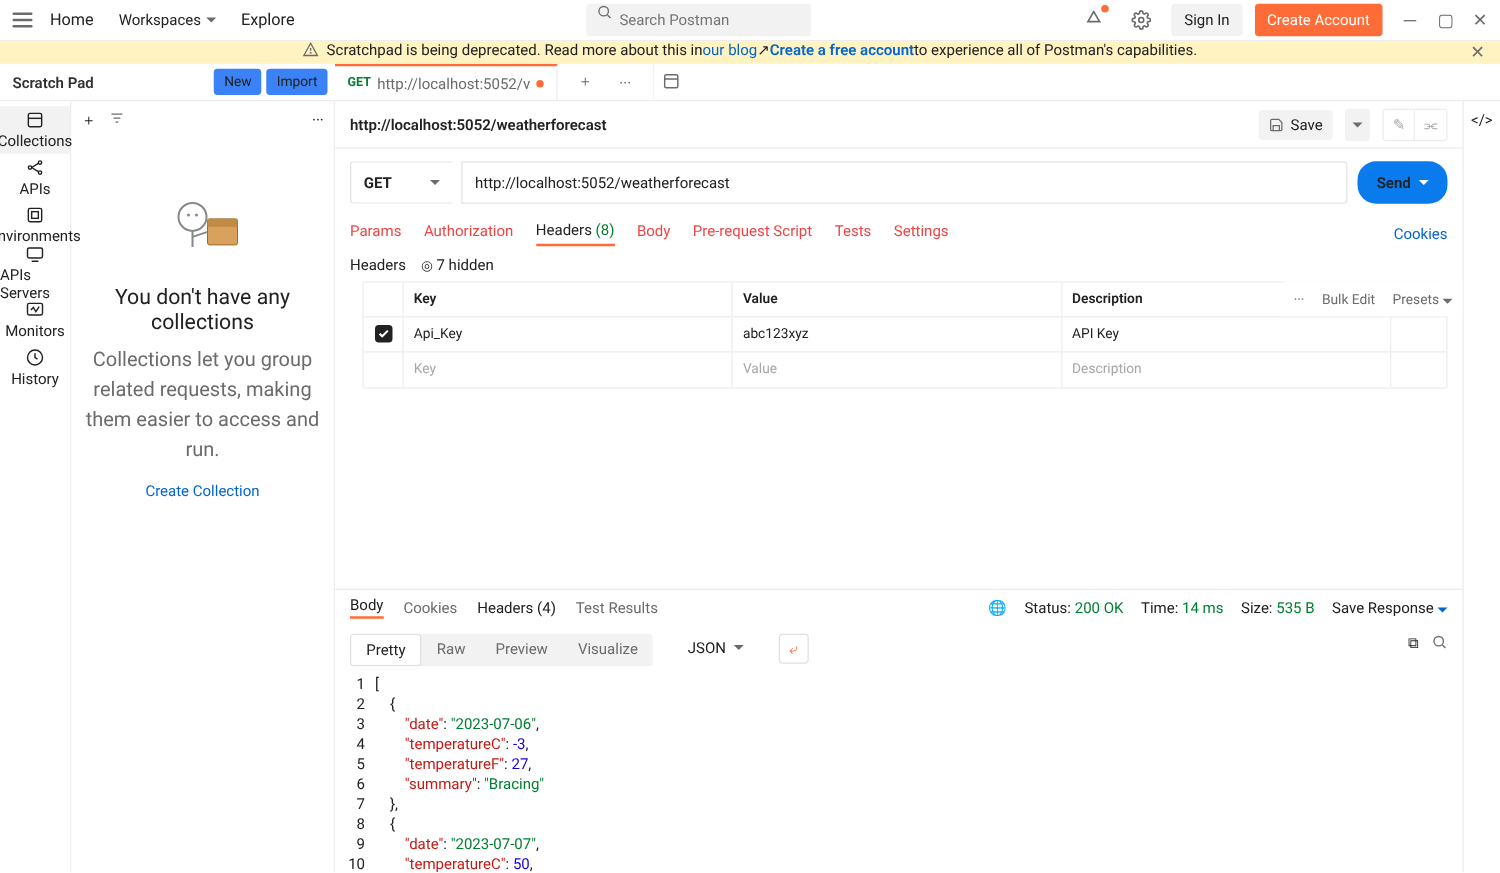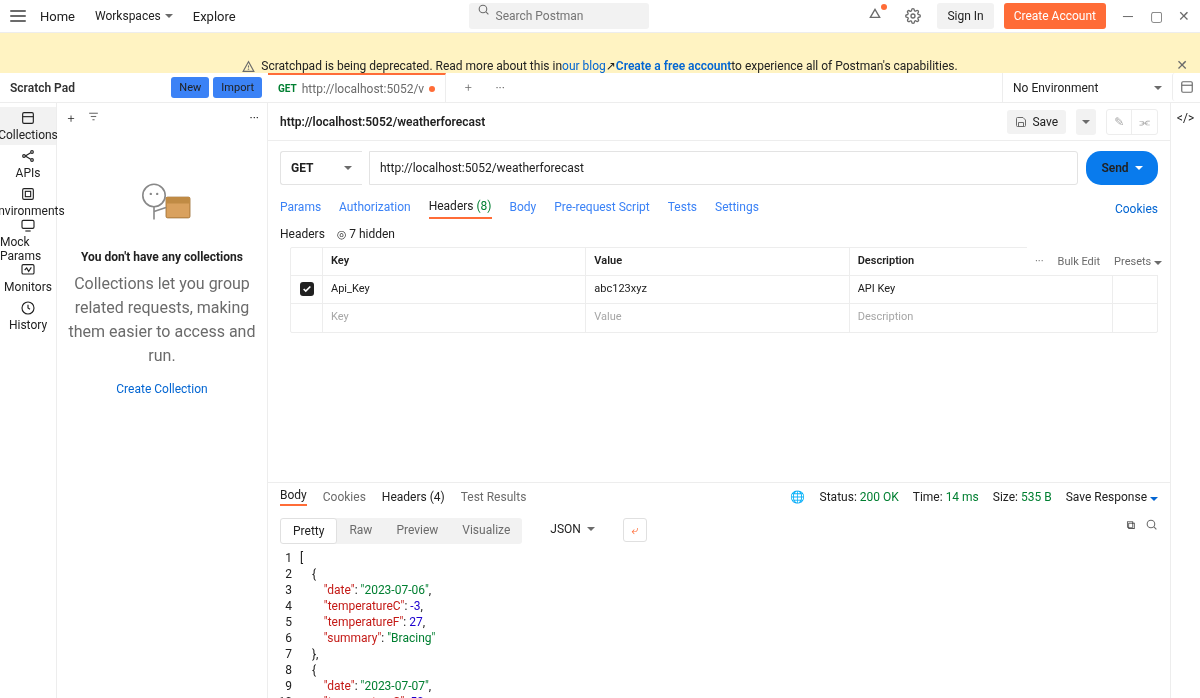--- a/index.html
+++ b/index.html
@@ -12,21 +12,21 @@
 .chev{display:inline-block;width:0;height:0;border-left:4px solid transparent;border-right:4px solid transparent;border-top:4px solid #6b6b6b}
 .search{margin-left:auto;margin-right:auto;position:relative;width:180px;height:26px;background:#f2f2f2;border-radius:3px;display:flex;padding:0 8px;gap:6px}
 .search input{border:none;background:transparent;outline:none;font-size:12px;width:100%}
 .topright{display:flex;align-items:center;gap:10px}
 .iconbtn{width:28px;height:28px;display:flex;align-items:center;justify-content:center;border-radius:3px;color:#6b6b6b;position:relative}
 .badge{position:absolute;top:2px;right:2px;width:6px;height:6px;border-radius:50%;background:#ff6c37}
 .btn{padding:6px 10px;border-radius:3px;font-size:12px;border:none;cursor:pointer}
 .btn-light{background:#f2f2f2;color:#212121}
 .btn-orange{background:#ff6c37;color:#fff}
 .winctrl{width:12px;color:#6b6b6b;text-align:center;font-size:14px;margin-left:6px}
-.banner{height:40px;background:#fff3c2;display:flex;align-items:flex-end;justify-content:center;font-size:12px;position:relative;color:#6b6b6b}
+.banner{height:18px;background:#fff3c2;display:flex;align-items:flex-start;justify-content:center;font-size:12px;position:relative;color:#6b6b6b}
 .banner .link{color:#0265d2}
 .banner .bold{color:#0265d2;font-weight:600}
 .banner svg{margin-right:6px}
 .banner .close{position:absolute;right:12px;color:#6b6b6b;font-size:14px}
 .row2{height:30px;display:flex;align-items:center;border-bottom:1px solid #ededed}
 .scratch{width:268px;padding-left:10px;display:flex;align-items:center;height:100%}
 .scratch .title{font-size:12px;font-weight:600;color:#313131}
 .scratch .actions{margin-left:auto;display:flex;gap:4px;margin-right:6px}
 .smallbtn{padding:4px 8px;background:#3b82f6;border-radius:3px;font-size:11px;border:none}
 .tabs{flex:1;display:flex;align-items:stretch;height:100%}
@@ -38,39 +38,39 @@
 .envsel{margin-left:auto;display:flex;align-items:center;padding:0 10px;gap:8px;min-width:170px;border-left:1px solid #ededed;height:100%;color:#6b6b6b}
 .body{flex:1;display:flex;min-height:0}
 .leftnav{width:57px;background:#fff;border-right:1px solid #ededed;display:flex;flex-direction:column;align-items:center;padding-top:4px}
 .navitem{width:100%;height:38px;display:flex;flex-direction:column;align-items:center;justify-content:center;gap:2px;font-size:9px;color:#6b6b6b}
 .navitem.active{background:#f2f2f2;color:#212121}
 .navitem svg{width:16px;height:16px}
 .sidebar{width:211px;border-right:1px solid #ededed;display:flex;flex-direction:column}
 .sidetools{height:30px;display:flex;align-items:center;padding:0 8px;gap:10px;color:#6b6b6b}
 .empty{flex:1;display:flex;flex-direction:column;align-items:center;text-align:center;padding:20px 10px}
 .emptyimg{width:80px;height:65px;margin:18px 0 14px}
-.empty h3{font-size:12px;font-weight:700;margin-bottom:8px}
+.empty h3{font-size:17px;font-weight:400;margin-bottom:8px}
 .empty p{font-size:16px;color:#6b6b6b;line-height:1.5;margin-bottom:14px}
 .empty .create{color:#0265d2;font-size:12px}
 .main{flex:1;display:flex;flex-direction:column;min-width:0}
 .reqhead{height:38px;display:flex;align-items:center;padding:0 12px;gap:10px;border-bottom:1px solid #ededed}
 .reqhead .title{font-size:12px;font-weight:600}
 .reqhead .spacer{flex:1}
 .savebtn{display:flex;align-items:center;gap:5px;padding:5px 8px;background:#f2f2f2;border-radius:3px;font-size:12px}
 .splitright{display:flex;align-items:center;border:1px solid #ededed;border-radius:3px;overflow:hidden}
 .splitright span{padding:5px 7px;color:#a6a6a6}
 .splitright span+span{border-left:1px solid #ededed}
 .urlrow{display:flex;align-items:center;padding:10px 12px;gap:8px}
 .method{width:82px;height:34px;border:1px solid #e3e3e3;border-right:none;border-radius:3px 0 0 3px;display:flex;align-items:center;padding:0 10px;color:#007f31;font-weight:700;justify-content:space-between}
 .url{flex:1;height:34px;border:1px solid #e3e3e3;border-radius:0 3px 3px 0;padding:0 10px;display:flex;align-items:center;margin-left:-1px}
 .url input{border:none;outline:none;width:100%;font-size:12px}
 .send{height:34px;width:72px;background:#097bed;color:#fff;border-radius:15px;display:flex;align-items:center;justify-content:center;gap:6px;font-weight:600}
 .send .chev{border-top-color:#fff}
 .reqtabs{display:flex;align-items:center;padding:0 12px;gap:18px;height:28px}
-.reqtabs .t{font-size:12px;color:#3b82f6;padding-bottom:4px}
+.reqtabs .t{font-size:12px;color:#ef4444;padding-bottom:4px}
 .reqtabs .t.active{color:#212121;border-bottom:2px solid #ff6c37}
 .reqtabs .num{color:#007f31}
 .reqtabs .cookies{margin-left:auto;color:#0265d2}
 .hdrrow{display:flex;align-items:center;padding:4px 12px 6px;gap:12px;color:#6b6b6b;font-size:11px}
 .eye{font-size:11px}
 .table{margin:0 12px 0 22px;border:1px solid #ededed;border-radius:2px}
 .trow{display:grid;grid-template-columns:32px 1fr 1fr 1fr 44px;border-bottom:1px solid #ededed;min-height:28px;align-items:center}
 .trow:last-child{border-bottom:none}
 .trow>div{padding:6px 8px;border-right:1px solid #ededed;font-size:11px;height:100%}
 .trow>div:last-child{border-right:none}
@@ -172,24 +172,20 @@
   <div class="tabs">
     <div class="tab">
       <span class="get">GET</span>
       <span class="name">http://localhost:5052/v</span>
       <span class="dot"></span>
     </div>
     <div class="tabicons">
       <div class="iconbtn">＋</div>
       <div class="iconbtn">···</div>
     </div>
-    <div class="envsel">
-      <span>No Environment</span>
-        <span class="chev" style="margin-left:auto"></span>
-    </div>
     <div class="iconbtn" style="border-left:1px solid #ededed">
         <svg width="14" height="14" viewBox="0 0 24 24" fill="none" stroke="#6b6b6b" stroke-width="2">
           <rect x="3" y="3" width="18" height="18" rx="2"></rect>
           <line x1="3" y1="9" x2="21" y2="9"></line>
         </svg>
       </div>
   </div>
 </div>
 
 <div class="body">
@@ -217,21 +213,21 @@
           <rect x="4" y="4" width="16" height="16" rx="2"></rect>
           <rect x="8" y="8" width="8" height="8"></rect>
         </svg>
         <span>Environments</span>
       </div>
       <div class="navitem">
         <svg viewBox="0 0 24 24" fill="none" stroke="currentColor" stroke-width="1.7">
           <rect x="3" y="5" width="18" height="12" rx="2"></rect>
           <line x1="8" y1="21" x2="16" y2="21"></line>
         </svg>
-        <span>Mock Params</span>
+        <span>APIs Servers</span>
       </div>
       <div class="navitem">
         <svg viewBox="0 0 24 24" fill="none" stroke="currentColor" stroke-width="1.7">
           <rect x="3" y="4" width="18" height="14" rx="2"></rect>
           <polyline points="7 12 10 9 13 14 17 8"></polyline>
         </svg>
         <span>Monitors</span>
       </div>
       <div class="navitem">
         <svg viewBox="0 0 24 24" fill="none" stroke="currentColor" stroke-width="1.7">

